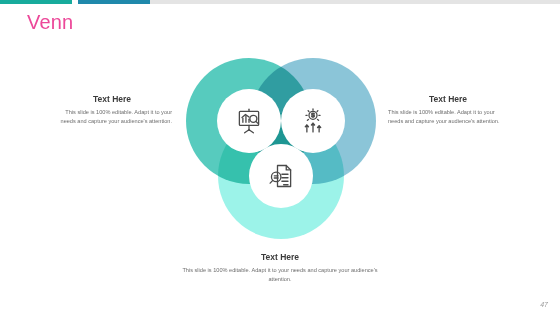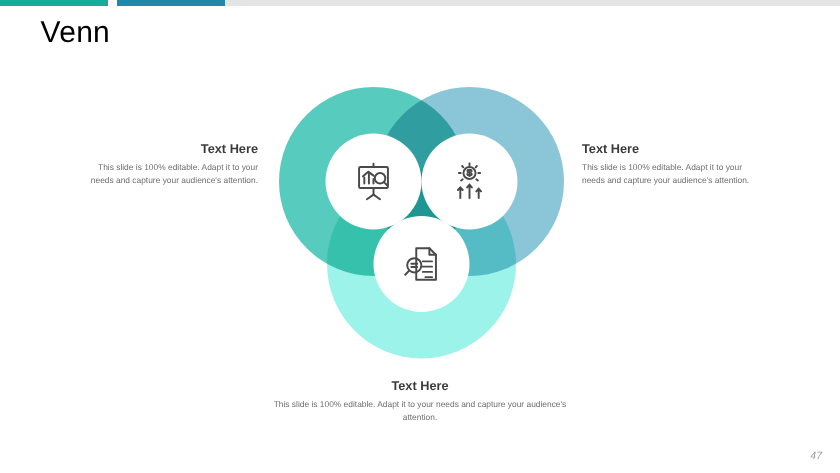--- a/index.html
+++ b/index.html
@@ -34,21 +34,21 @@
   .topbar .seg-blue  { width: 72px; background: #2089ab; }
   .topbar .seg-rest  { flex: 1;     background: #e4e4e4; }
 
   
   .page-title {
     position: absolute;
     top: 12px;
     left: 27px;
     font-size: 20px;
     font-weight: 400;
-    color: #000000;
+    color: #ec4899;
     letter-spacing: .2px;
     line-height: 1;
   }
 
   
   .venn {
     position: absolute;
     left: 186px;
     top: 58px;
     width: 190px;
@@ -94,20 +94,21 @@
                stroke-linecap: round; stroke-linejoin: round; }
 
   
   .tblock { position: absolute; }
   .tblock .t-head {
     font-size: 8.5px;
     font-weight: bold;
     color: #3b3b3b;
     line-height: 1.25;
     margin-bottom: 3px;
+    text-align: center;
   }
   .tblock .t-body {
     font-size: 5.6px;
     color: #6e6e6e;
     line-height: 1.62;
   }
 
   .tblock-left   { left: 52px;  top: 94px;  width: 120px; text-align: right; }
   .tblock-right  { left: 388px; top: 94px;  width: 120px; text-align: left; }
   .tblock-bottom { left: 180px; top: 252px; width: 200px; text-align: center; }

